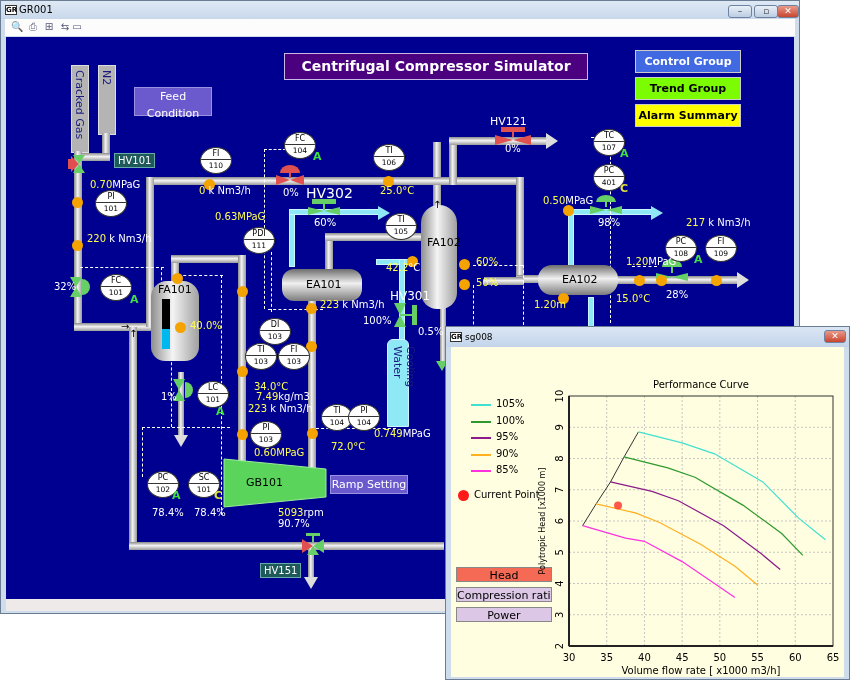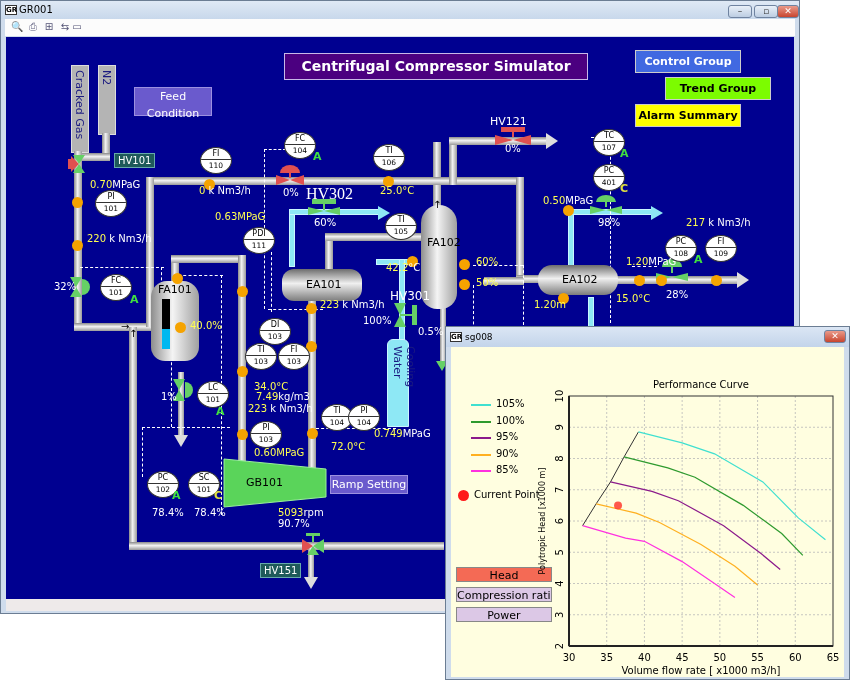--- a/index.html
+++ b/index.html
@@ -57,21 +57,21 @@
     <div class="abs tb" style="left:38px;">⊞</div>
     <div class="abs tb" style="left:54px;">⇆</div>
     <div class="abs tb" style="left:66px;">▭</div>
   </div>
 
   <div id="canvas" class="abs">
 
     <div class="abs" style="left:278px;top:16px;width:304px;height:27px;background:#4b0080;border:1.5px solid #c8b8e8;box-sizing:border-box;color:#fff;font-weight:bold;font-size:14px;text-align:center;line-height:24px;">Centrifugal Compressor Simulator</div>
 
     <div class="btn" style="left:629px;top:13px;width:106px;height:23px;line-height:21px;background:#4169e1;color:#fff;">Control Group</div>
-    <div class="btn" style="left:629px;top:40px;width:106px;height:23px;line-height:21px;background:#7cfc00;color:#000;margin-left:30px;">Trend Group</div>
+    <div class="btn" style="left:629px;top:40px;width:106px;height:23px;line-height:21px;background:#7cfc00;color:#000;">Trend Group</div>
     <div class="btn" style="left:629px;top:67px;width:106px;height:23px;line-height:21px;background:#ffff00;color:#000;">Alarm Summary</div>
 
     <div class="btn" style="left:128px;top:50px;width:78px;height:29px;line-height:17px;background:#6a5acd;color:#fff;font-weight:normal;border-color:#9c90e0;">Feed Condition</div>
     <div class="btn" style="left:324px;top:438px;width:78px;height:19px;line-height:17px;background:#6a5acd;color:#fff;font-weight:normal;border-color:#9c90e0;">Ramp Setting</div>
 
     <div class="abs" style="left:65px;top:28px;width:18px;height:88px;background:#b4b4b4;border:1px solid #ddd;box-sizing:border-box;">
       <div style="writing-mode:vertical-rl;font-size:11px;color:#1a1a80;padding:4px 1px;">Cracked Gas</div>
     </div>
     <div class="abs" style="left:92px;top:28px;width:18px;height:70px;background:#b4b4b4;border:1px solid #ddd;box-sizing:border-box;">
       <div style="writing-mode:vertical-rl;font-size:11px;color:#1a1a80;padding:4px 1px;">N2</div>
@@ -188,21 +188,21 @@
         <polygon points="28,10 14,15 28,20" fill="#e05050"></polygon>
     </svg>
     <div class="lbl" style="left:277px;top:150px;">0%</div>
 
     <svg class="abs" style="left:300px;top:162px;" width="36" height="22">
       <rect x="6" y="0" width="24" height="5" fill="#66d066"></rect>
         <rect x="17" y="5" width="2" height="6" fill="#66d066"></rect>
       <polygon points="2,8 18,12 2,16" fill="#66d066"></polygon>
         <polygon points="34,8 18,12 34,16" fill="#66d066"></polygon>
     </svg>
-    <div class="lbl" style="left:300px;top:148px;font-size:16px;font-family:Liberation Serif, serif;">HV302</div>
+    <div class="lbl" style="left:300px;top:148px;font-size:14px;">HV302</div>
     <div class="lbl" style="left:308px;top:180px;">60%</div>
 
     <svg class="abs" style="left:487px;top:90px;" width="40" height="20">
       <rect x="8" y="0" width="24" height="5" fill="#e05050"></rect>
         <rect x="19" y="5" width="2" height="5" fill="#e05050"></rect>
       <polygon points="2,8 20,13 2,18" fill="#e05050"></polygon>
         <polygon points="38,8 20,13 38,18" fill="#e05050"></polygon>
     </svg>
     <div class="lbl" style="left:484px;top:78px;font-size:11px;">HV121</div>
     <div class="lbl" style="left:499px;top:106px;">0%</div>

